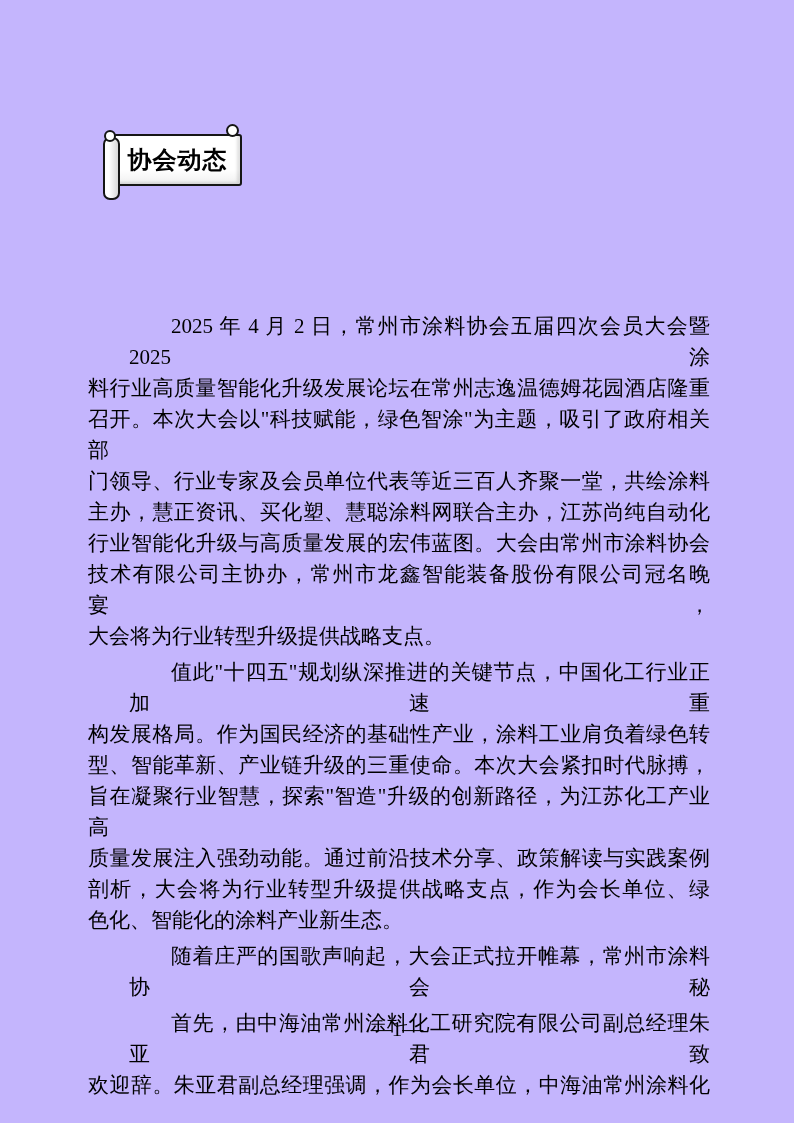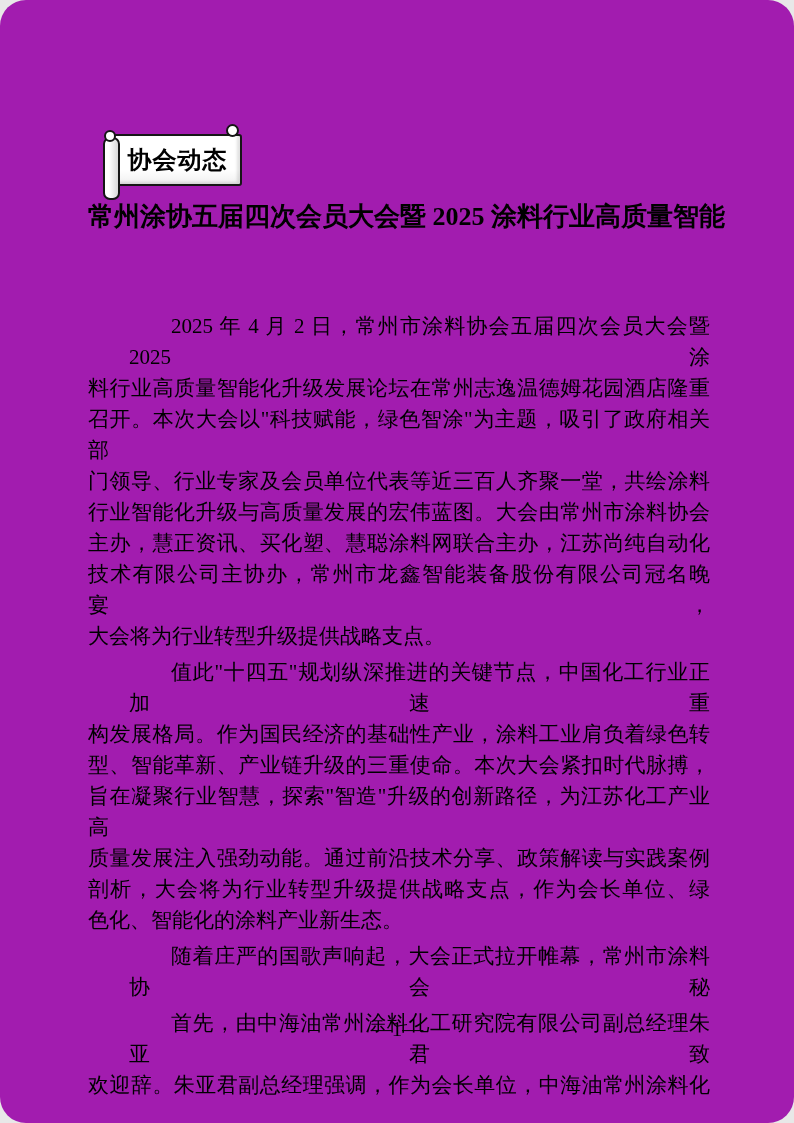--- a/index.html
+++ b/index.html
@@ -5,23 +5,22 @@
   html, body { margin: 0; padding: 0; }
   body {
     width: 794px; height: 1123px;
     background: #e8e8e8;
     font-family: "Liberation Serif", "DejaVu Serif", serif;
     color: #000;
   }
   .page {
     position: relative;
     width: 794px; height: 1123px;
-    background: #a21caf;
+    background: #c4b5fd;
     overflow: hidden;
-    border-radius: 26px;
   }
 
   
   .banner { position: absolute; left: 100px; top: 122px; width: 148px; height: 80px; }
   .banner-rect {
     position: absolute; left: 13px; top: 12px; width: 125px; height: 48px;
     border: 2px solid #161616; border-radius: 3px;
     background: linear-gradient(180deg, #ffffff 70%, #f0f0f0 100%);
     box-shadow: inset -3px -2px 3px rgba(0,0,0,0.12);
     display: flex; align-items: center; justify-content: center;
@@ -78,32 +77,31 @@
   <div class="banner">
     <div class="banner-rect">
       <span class="banner-label">协会动态</span>
     </div>
     <span class="banner-roll"></span>
     <span class="banner-curl-left"></span>
     <span class="banner-curl-right"></span>
   </div>
 
   <h1 class="title">
-    <div class="title-line">常州涂协五届四次会员大会暨 2025 涂料行业高质量智能</div>
   </h1>
 
   <div class="article">
 
     <div class="para">
       <div class="pline pfirst">2025 年 4 月 2 日，常州市涂料协会五届四次会员大会暨 2025 涂</div>
       <div class="pline">料行业高质量智能化升级发展论坛在常州志逸温德姆花园酒店隆重</div>
       <div class="pline">召开。本次大会以"科技赋能，绿色智涂"为主题，吸引了政府相关部</div>
       <div class="pline">门领导、行业专家及会员单位代表等近三百人齐聚一堂，共绘涂料</div>
+      <div class="pline">主办，慧正资讯、买化塑、慧聪涂料网联合主办，江苏尚纯自动化</div>
       <div class="pline">行业智能化升级与高质量发展的宏伟蓝图。大会由常州市涂料协会</div>
-      <div class="pline">主办，慧正资讯、买化塑、慧聪涂料网联合主办，江苏尚纯自动化</div>
       <div class="pline">技术有限公司主协办，常州市龙鑫智能装备股份有限公司冠名晚宴，</div>
       <div class="pline plast">大会将为行业转型升级提供战略支点。</div>
     </div>
 
     <div class="para">
       <div class="pline pfirst">值此"十四五"规划纵深推进的关键节点，中国化工行业正加速重</div>
       <div class="pline">构发展格局。作为国民经济的基础性产业，涂料工业肩负着绿色转</div>
       <div class="pline">型、智能革新、产业链升级的三重使命。本次大会紧扣时代脉搏，</div>
       <div class="pline">旨在凝聚行业智慧，探索"智造"升级的创新路径，为江苏化工产业高</div>
       <div class="pline">质量发展注入强劲动能。通过前沿技术分享、政策解读与实践案例</div>

